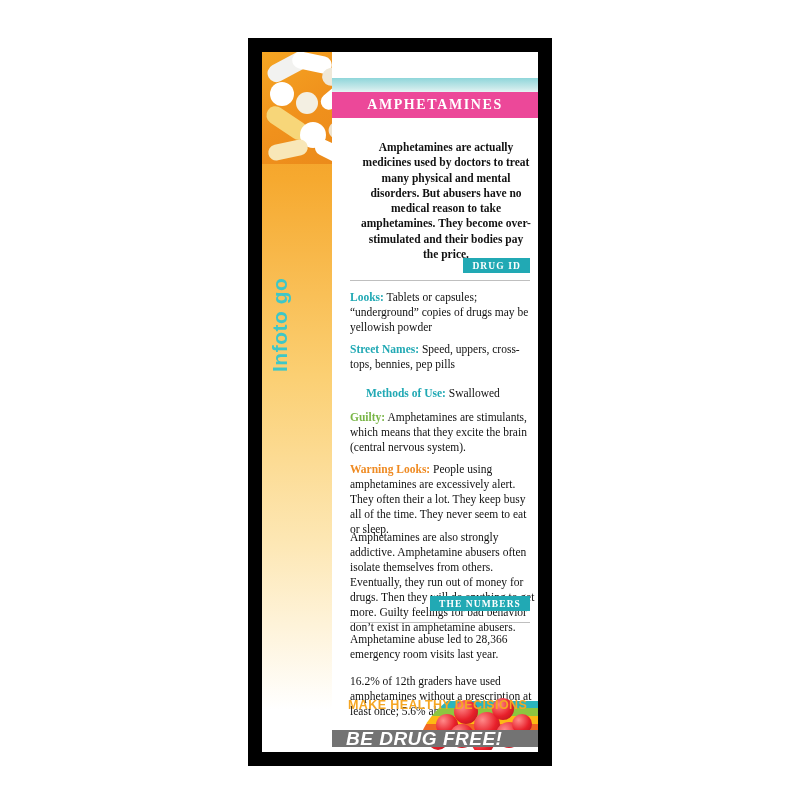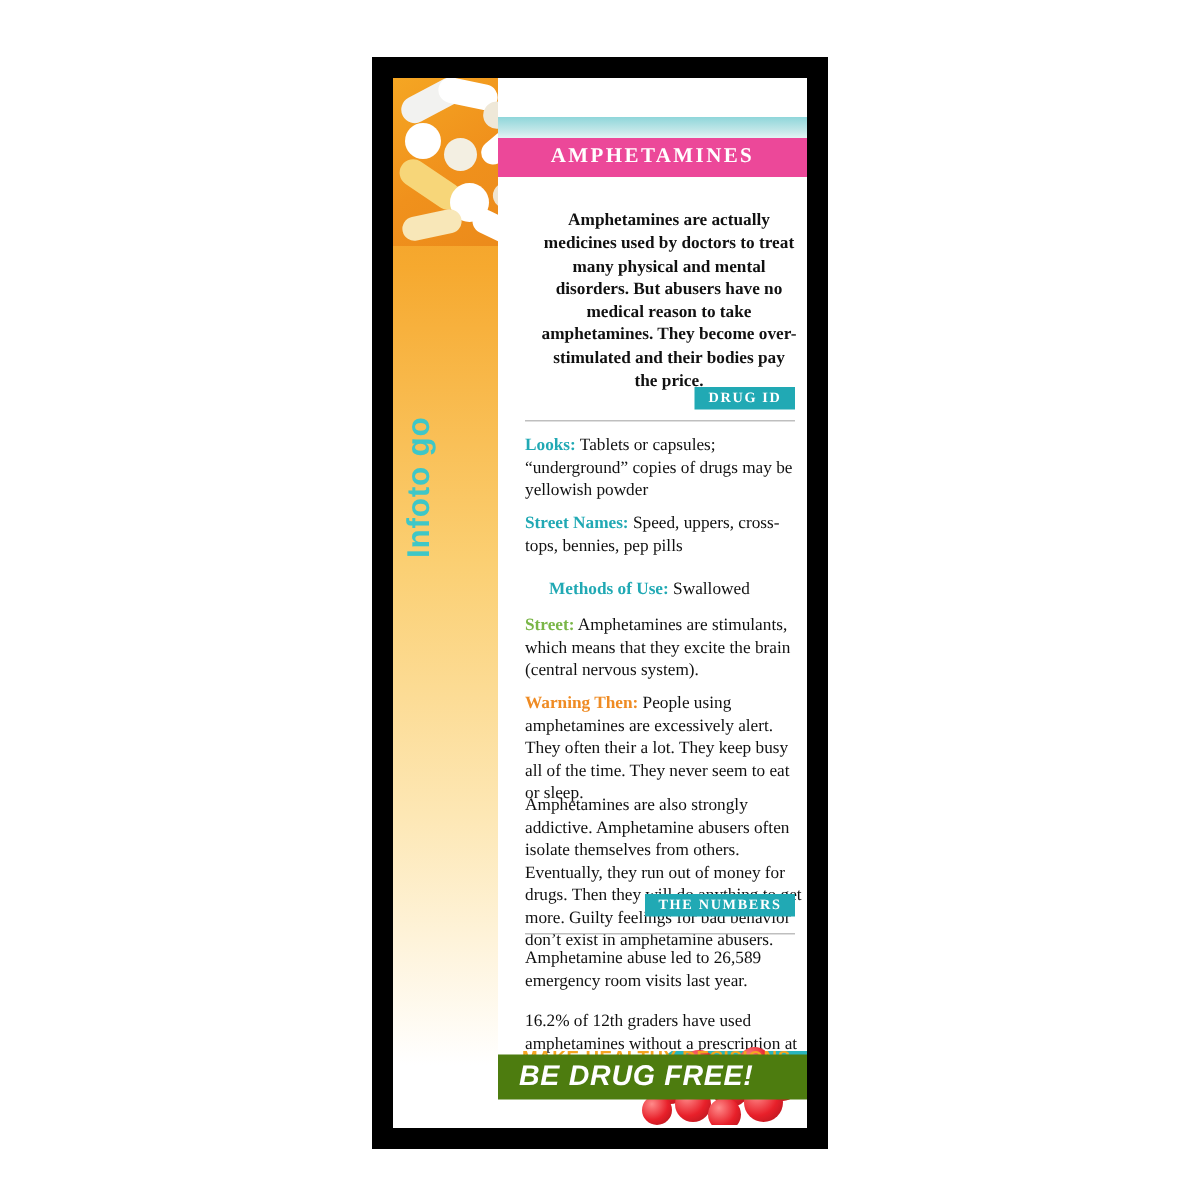--- a/index.html
+++ b/index.html
@@ -232,24 +232,24 @@
     bottom: 40px;
     color: #f5a623;
     font-family: "Liberation Sans", sans-serif;
     font-weight: bold;
     font-size: 12.5px;
     letter-spacing: 0.4px;
   }
   .tagline2-wrap {
     position: absolute;
     left: 0;
-    bottom: 19px;
+    bottom: 5px;
     width: 218px;
-    height: 30px;
-    background: #4d7c0f;
+    height: 17px;
+    background: #737373;
     display: flex;
     align-items: center;
   }
   .tagline2 {
     color: #ffffff;
     font-family: "Liberation Sans", sans-serif;
     font-weight: bold;
     font-style: italic;
     font-size: 19px;
     letter-spacing: 0.5px;
@@ -307,35 +307,35 @@
 
         <div class="body-block p-looks">
           <span class="lbl">Looks:</span><span> Tablets or capsules; “underground” copies of drugs may be yellowish powder</span>
         </div>
 
         <div class="body-block p-methods">
           <span class="lbl">Methods of Use:</span><span> Swallowed</span>
         </div>
 
         <div class="body-block p-actions">
-          <span class="lbl-green">Street:</span><span> Amphetamines are stimulants, which means that they excite the brain (central nervous system).</span>
+          <span class="lbl-green">Guilty:</span><span> Amphetamines are stimulants, which means that they excite the brain (central nervous system).</span>
         </div>
 
         <div class="body-block p-warning">
-          <span class="lbl-orange">Warning Then:</span><span> People using amphetamines are excessively alert. They often their a lot. They keep busy all of the time. They never seem to eat or sleep.</span>
+          <span class="lbl-orange">Warning Looks:</span><span> People using amphetamines are excessively alert. They often their a lot. They keep busy all of the time. They never seem to eat or sleep.</span>
         </div>
 
         <div class="body-block p-addict">Amphetamines are also strongly addictive. Amphetamine abusers often isolate themselves from others. Eventually, they run out of money for drugs. Then they will do anything to get more. Guilty feelings for bad behavior don’t exist in amphetamine abusers.</div>
 
         <div class="section-bar bar-numbers">
           <span>THE NUMBERS</span>
         </div>
         <div class="rule rule-numbers"></div>
 
-        <div class="body-block p-num1">Amphetamine abuse led to 26,589 emergency room visits last year.</div>
+        <div class="body-block p-num1">Amphetamine abuse led to 28,366 emergency room visits last year.</div>
         <div class="body-block p-num2">16.2% of 12th graders have used amphetamines without a prescription at least once; 5.6% abuse them regularly.</div>
 
         <div class="footer">
           <div class="rainbow"></div>
           <div class="pills-bottom">
             <div class="rp" style="left:12px; top:22px; width:22px; height:22px;"></div>
             <div class="rp" style="left:30px; top:8px;  width:24px; height:24px;"></div>
             <div class="rp" style="left:50px; top:20px; width:26px; height:26px;"></div>
             <div class="rp" style="left:26px; top:32px; width:24px; height:24px;"></div>
             <div class="rp" style="left:68px; top:6px;  width:22px; height:22px;"></div>

